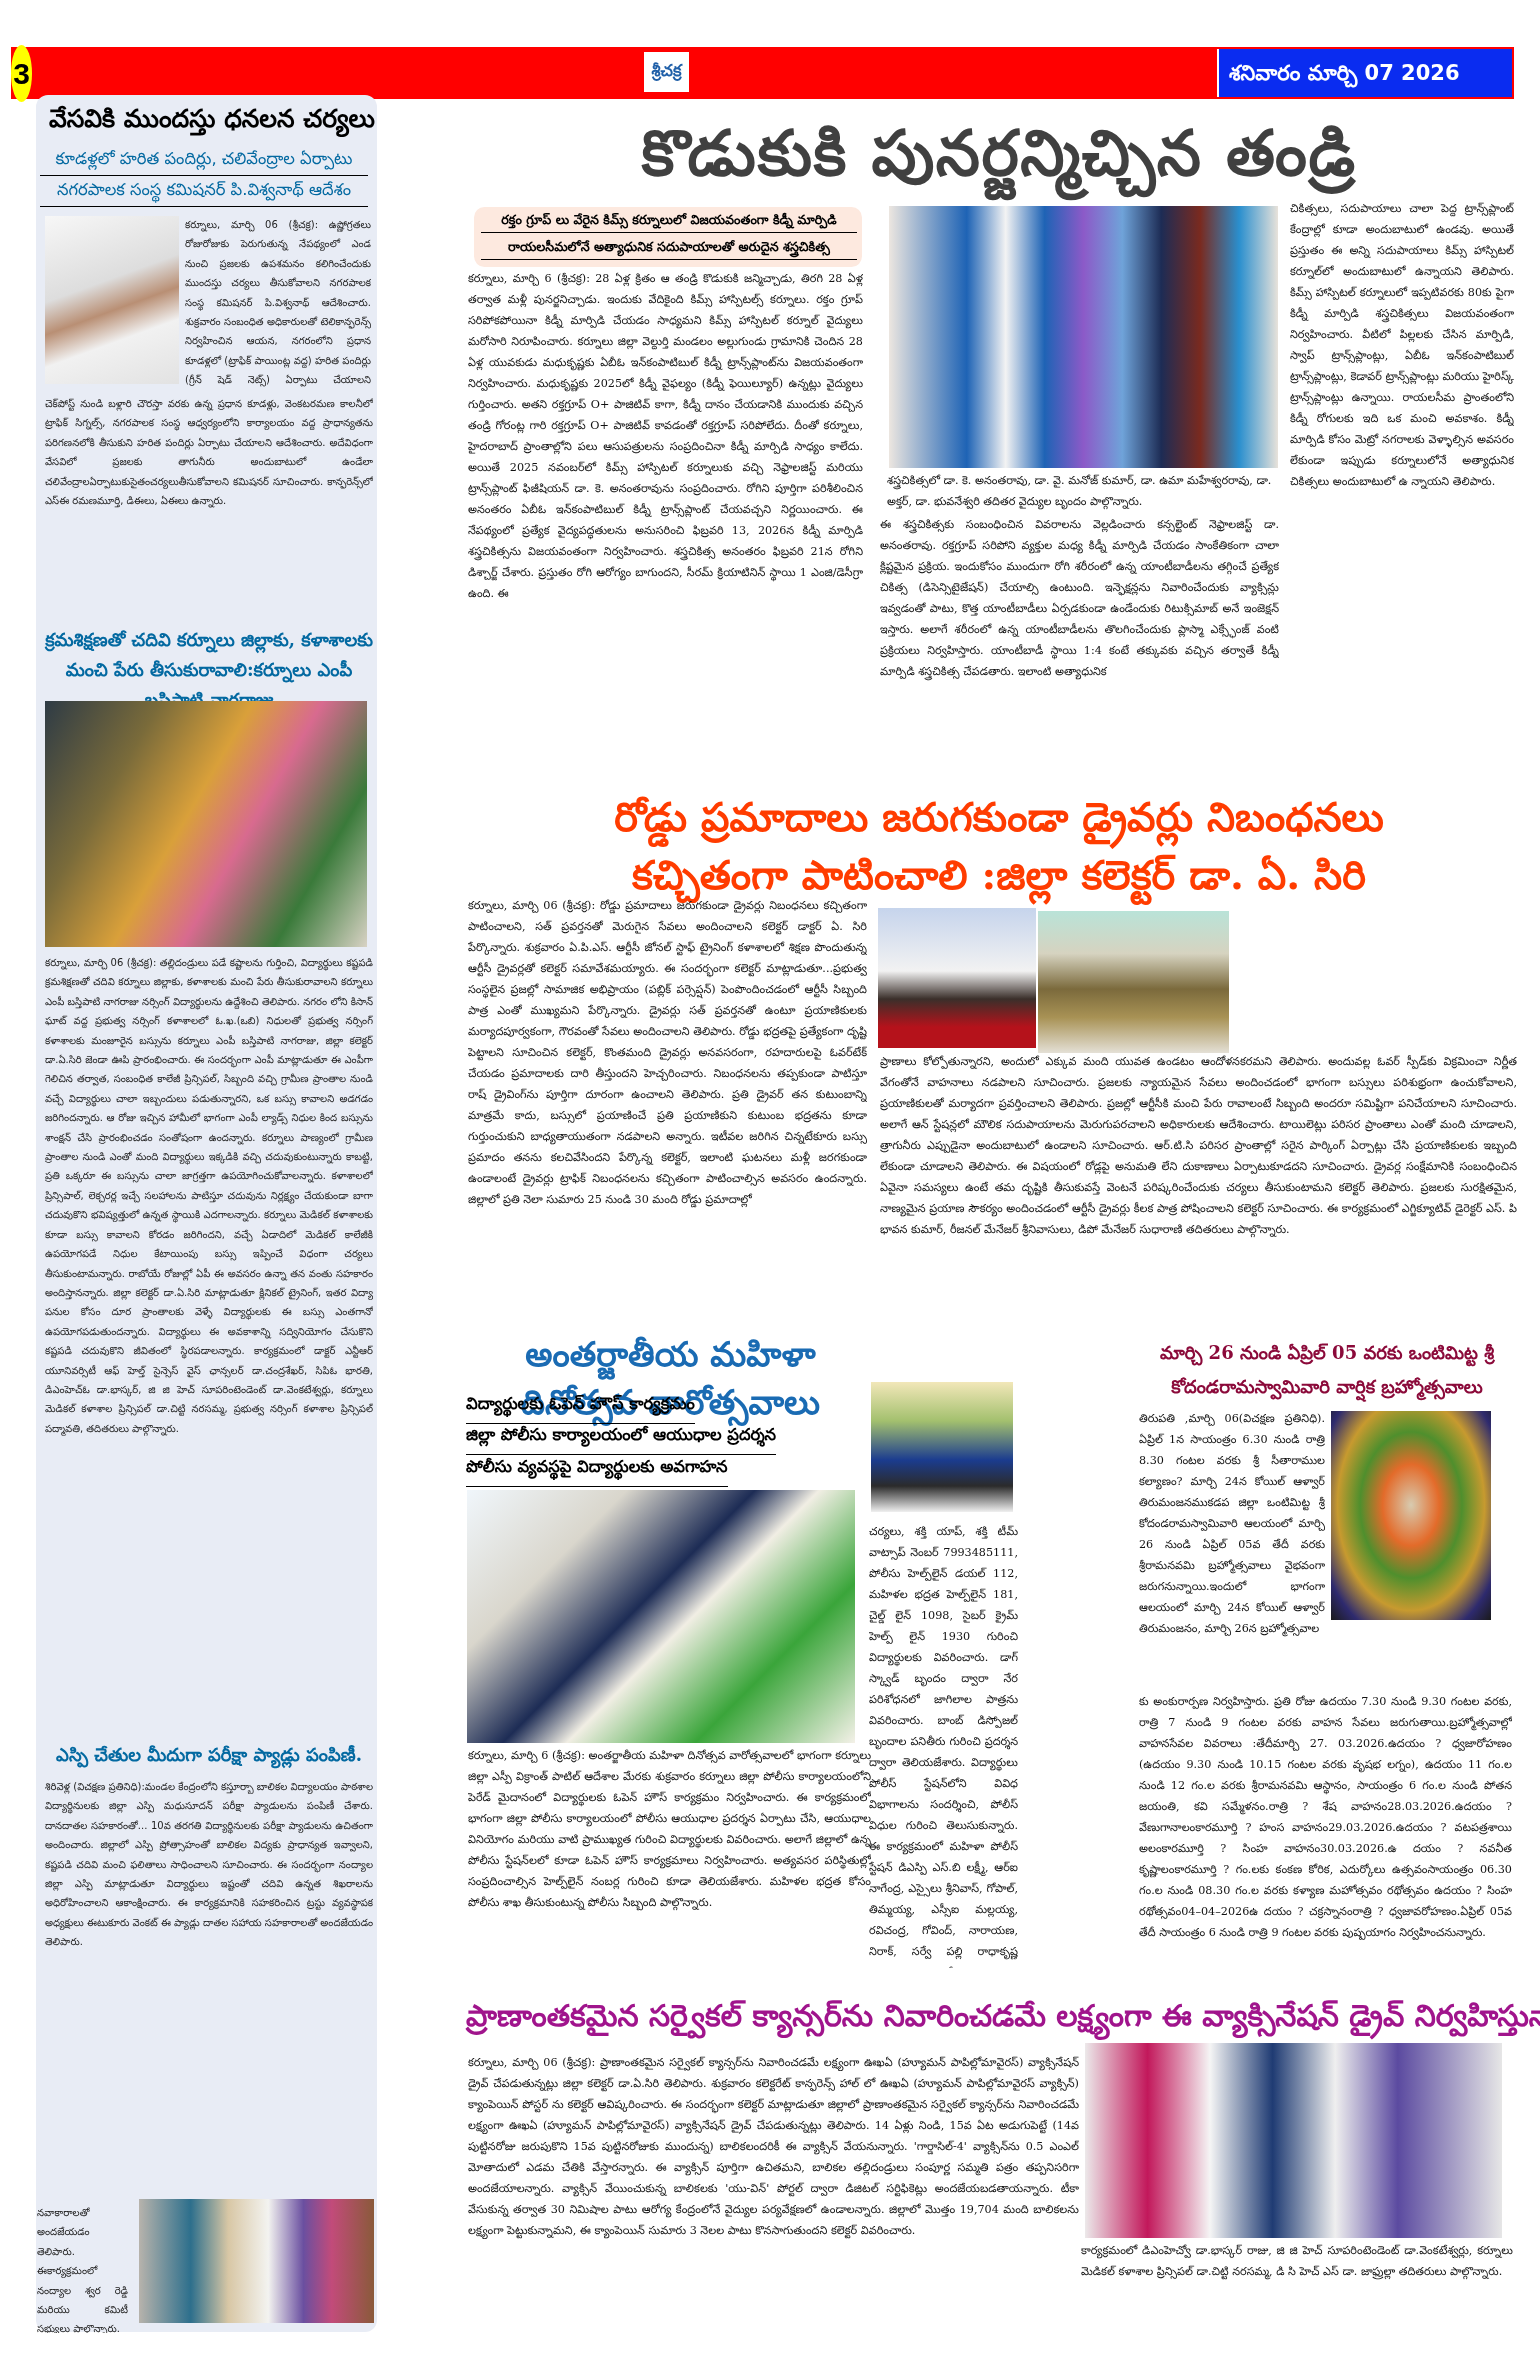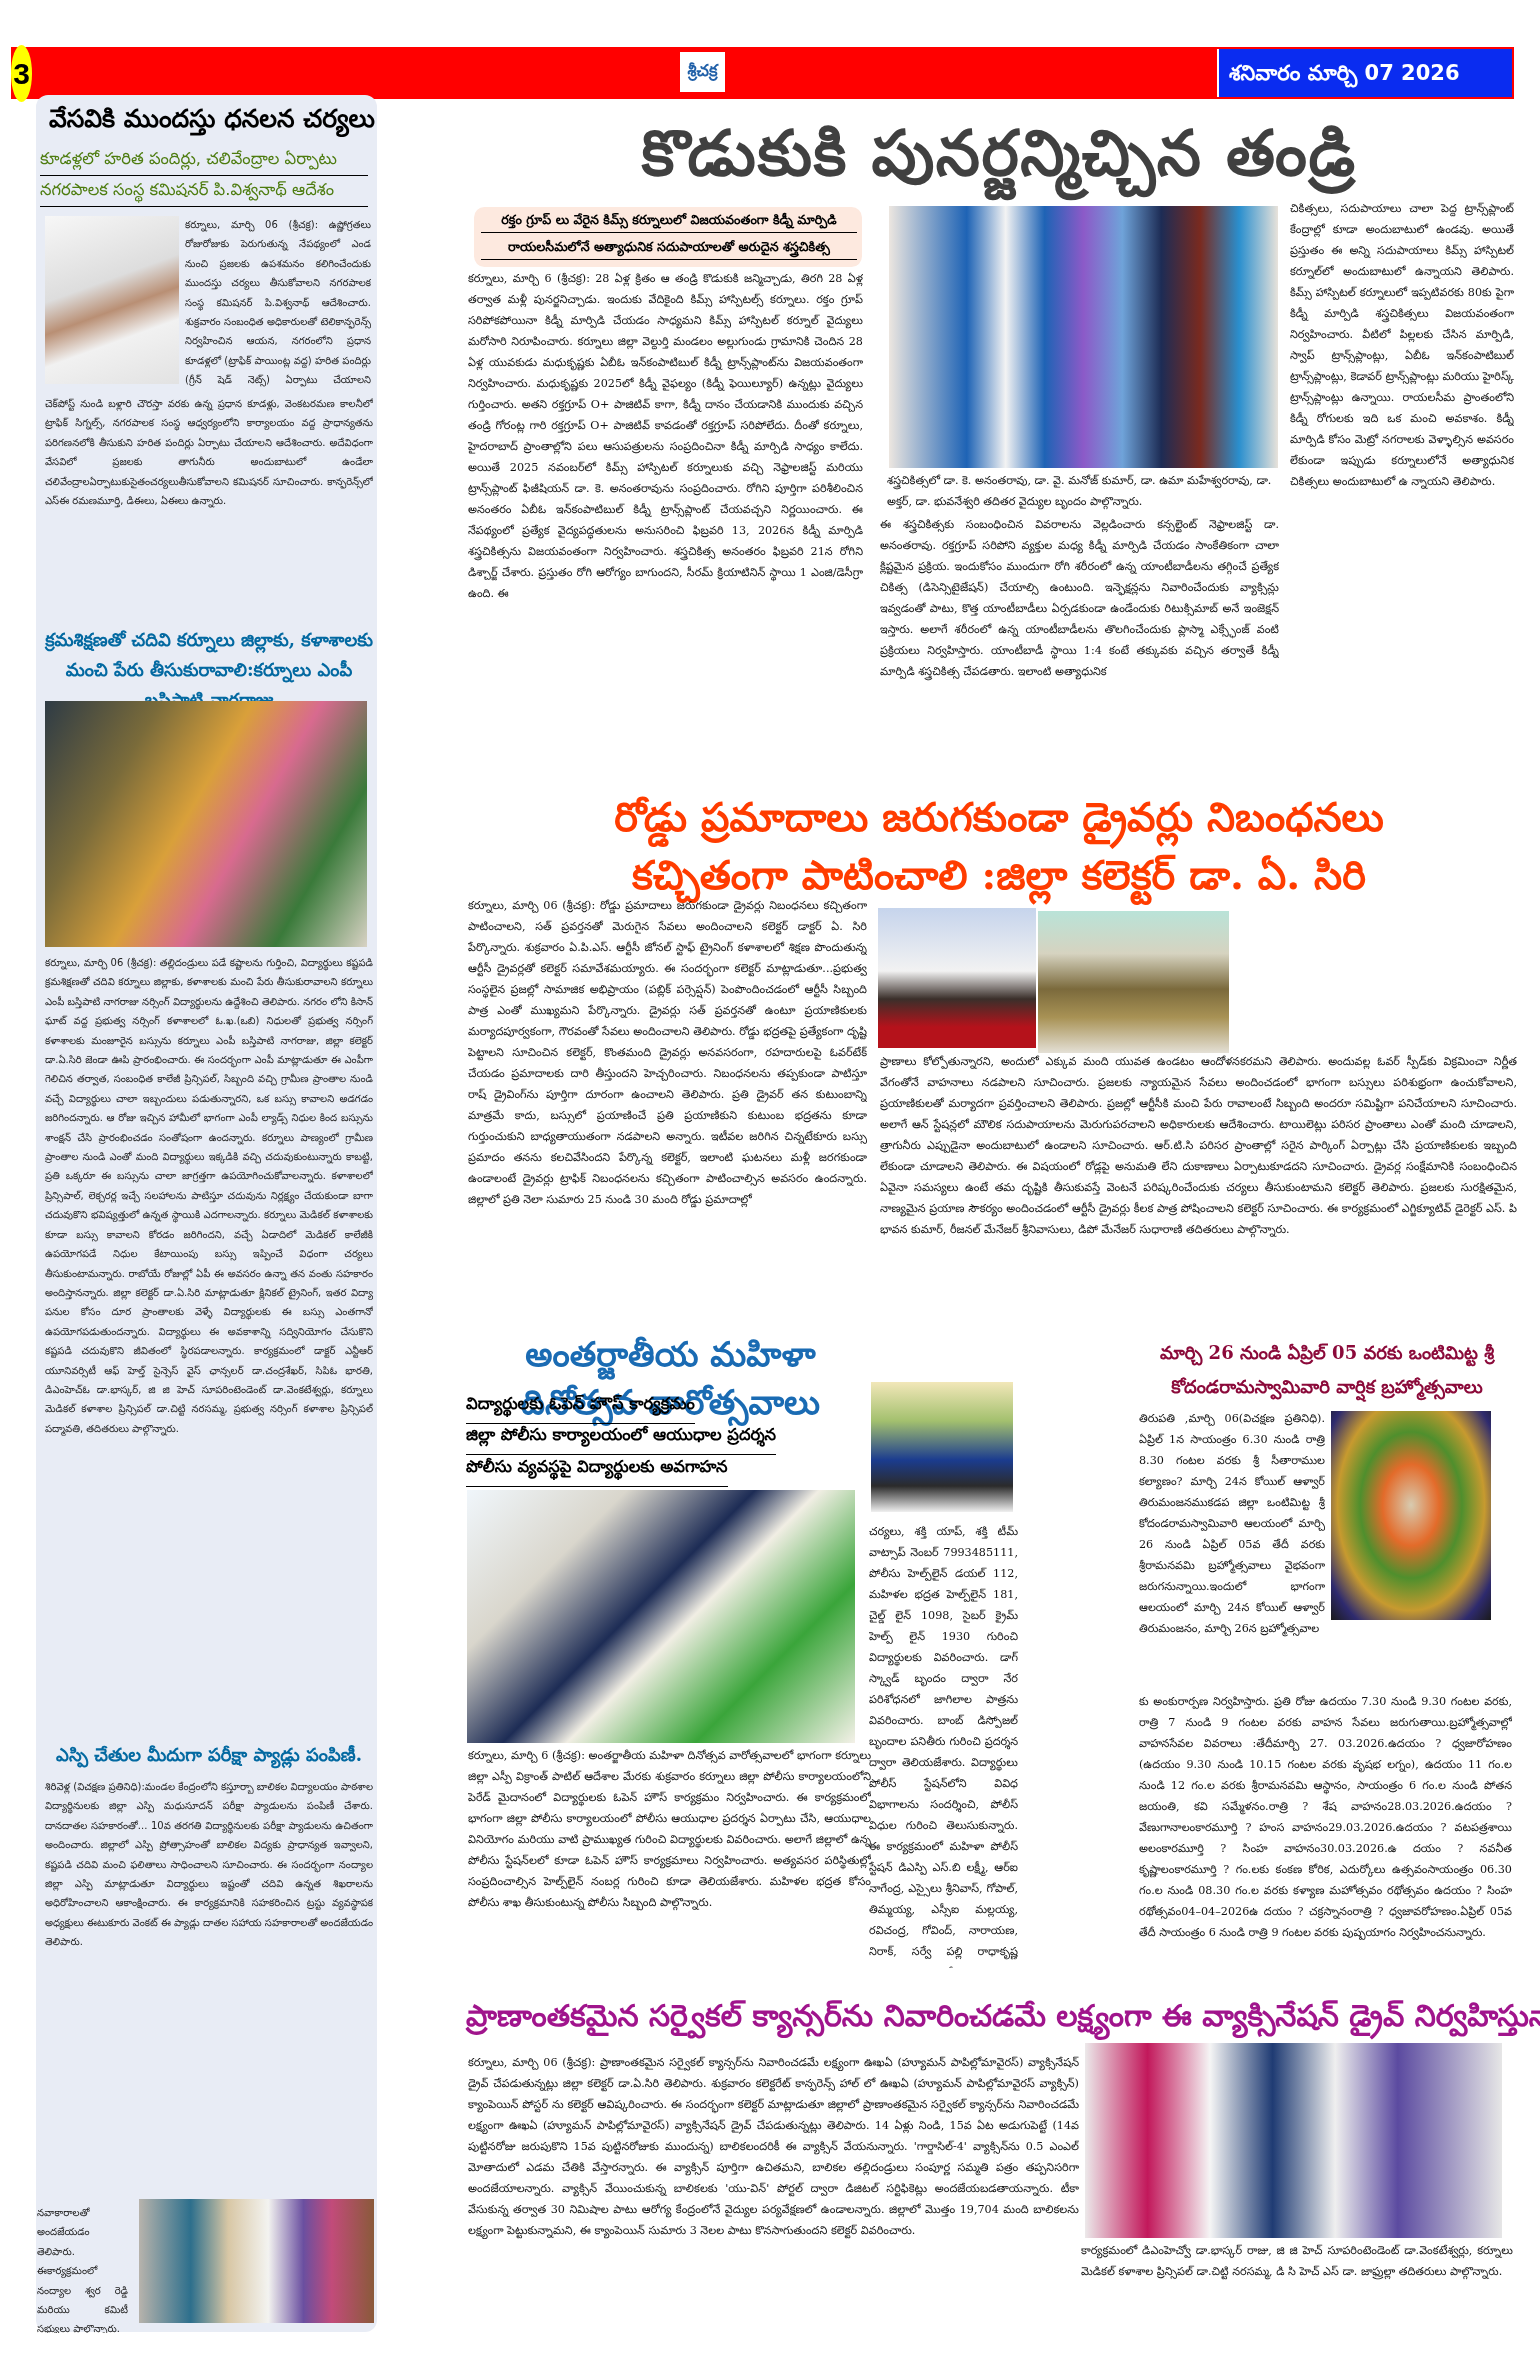--- a/index.html
+++ b/index.html
@@ -3,27 +3,27 @@
 <meta charset="utf-8">
 <style>
   * { box-sizing: border-box; margin: 0; padding: 0; }
   html, body { width: 1541px; height: 2377px; background: #ffffff; overflow: hidden; }
   body { position: relative; font-family: "DejaVu Sans", sans-serif; color: #111; }
 
   
   .masthead { position: absolute; left: 11.2px; top: 47px; width: 1503px; height: 52px; background: #ff0000; }
   .page-num { position: absolute; left: 11.2px; top: 45px; width: 21px; height: 57px; background: #ffff00; border-radius: 50%; font: bold 30px "Liberation Sans", sans-serif; color: #000; text-align: center; line-height: 57px; }
   .date-box { position: absolute; left: 1217px; top: 49px; width: 295px; height: 48px; background: #0a2cf0; border-left: 2.2px solid #fff; color: #fff; font: bold 21px "DejaVu Sans", sans-serif; line-height: 48px; padding-left: 10px; }
-  .logo-wrap { position: absolute; left: 680px; top: 52px; width: 45px; height: 40px; background: #fff; display: flex; align-items: center; justify-content: center; }
+  .logo-wrap { position: absolute; left: 644px; top: 52px; width: 45px; height: 40px; background: #fff; display: flex; align-items: center; justify-content: center; }
   .logo-wrap .logo-text { font: bold 16.4px "DejaVu Sans", sans-serif; color: #1f5fa8; }
 
   
   .sidebar { position: absolute; left: 36px; top: 95px; width: 341px; height: 2237px; background: #e8ecf5; border-radius: 12px; }
   .sb-title { position: absolute; left: 48px; top: 104px; width: 328px; font: bold 25px "DejaVu Serif", serif; color: #000; text-align: center; }
-  .sb-sub { position: absolute; left: 40px; width: 328px; font: 16.4px "DejaVu Sans", sans-serif; color: #4d7c0f; text-align: left; border-bottom: 1.5px solid #000; padding-bottom: 3px; }
+  .sb-sub { position: absolute; left: 40px; width: 328px; font: 16.4px "DejaVu Sans", sans-serif; color: #0369a1; text-align: center; border-bottom: 1.5px solid #000; padding-bottom: 3px; }
   .sb-body { position: absolute; font: 10px "DejaVu Sans", sans-serif; line-height: 19.4px; color: #222; text-align: justify; }
   .sb-head2 { position: absolute; left: 45px; width: 328px; font: bold 18px "DejaVu Serif", serif; color: #0369a1; text-align: center; line-height: 30px; }
 
   .photo { position: absolute; overflow: hidden; }
   .ph-commissioner { background: linear-gradient(160deg,#f7f7f7 0%,#ddd 40%,#b98f74 55%,#f1f1f1 70%,#e2e2e2 100%); }
   .ph-bus { background: linear-gradient(120deg,#2e3b45 0%,#7a6b3a 25%,#d9a03a 45%,#d86a8f 60%,#3a7a3a 80%,#d8d2c4 100%); }
   .ph-group-bottom { background: linear-gradient(90deg,#b7b3ac 0%,#2d6f8c 22%,#d8c7a5 38%,#f3f3f0 55%,#6a4fa0 70%,#c24b7a 82%,#8a5a3a 100%); }
   .ph-kims { background: linear-gradient(90deg,#ece6e0 0%,#1e63b5 20%,#f3f3f3 30%,#1e63b5 40%,#8c5ac8 50%,#6fa3d9 60%,#1d2c55 70%,#7a2a1f 80%,#2a8fce 90%,#e8e2da 100%); }
   .ph-meeting { background: linear-gradient(180deg,#c6d4ec 0%,#f2f2f2 45%,#3a2f2a 65%,#b5121b 85%,#b5121b 100%); }
   .ph-drivers { background: linear-gradient(180deg,#b9e3d8 0%,#d6d3c0 30%,#7b6a3c 55%,#a89255 75%,#e4e0d6 100%); }

